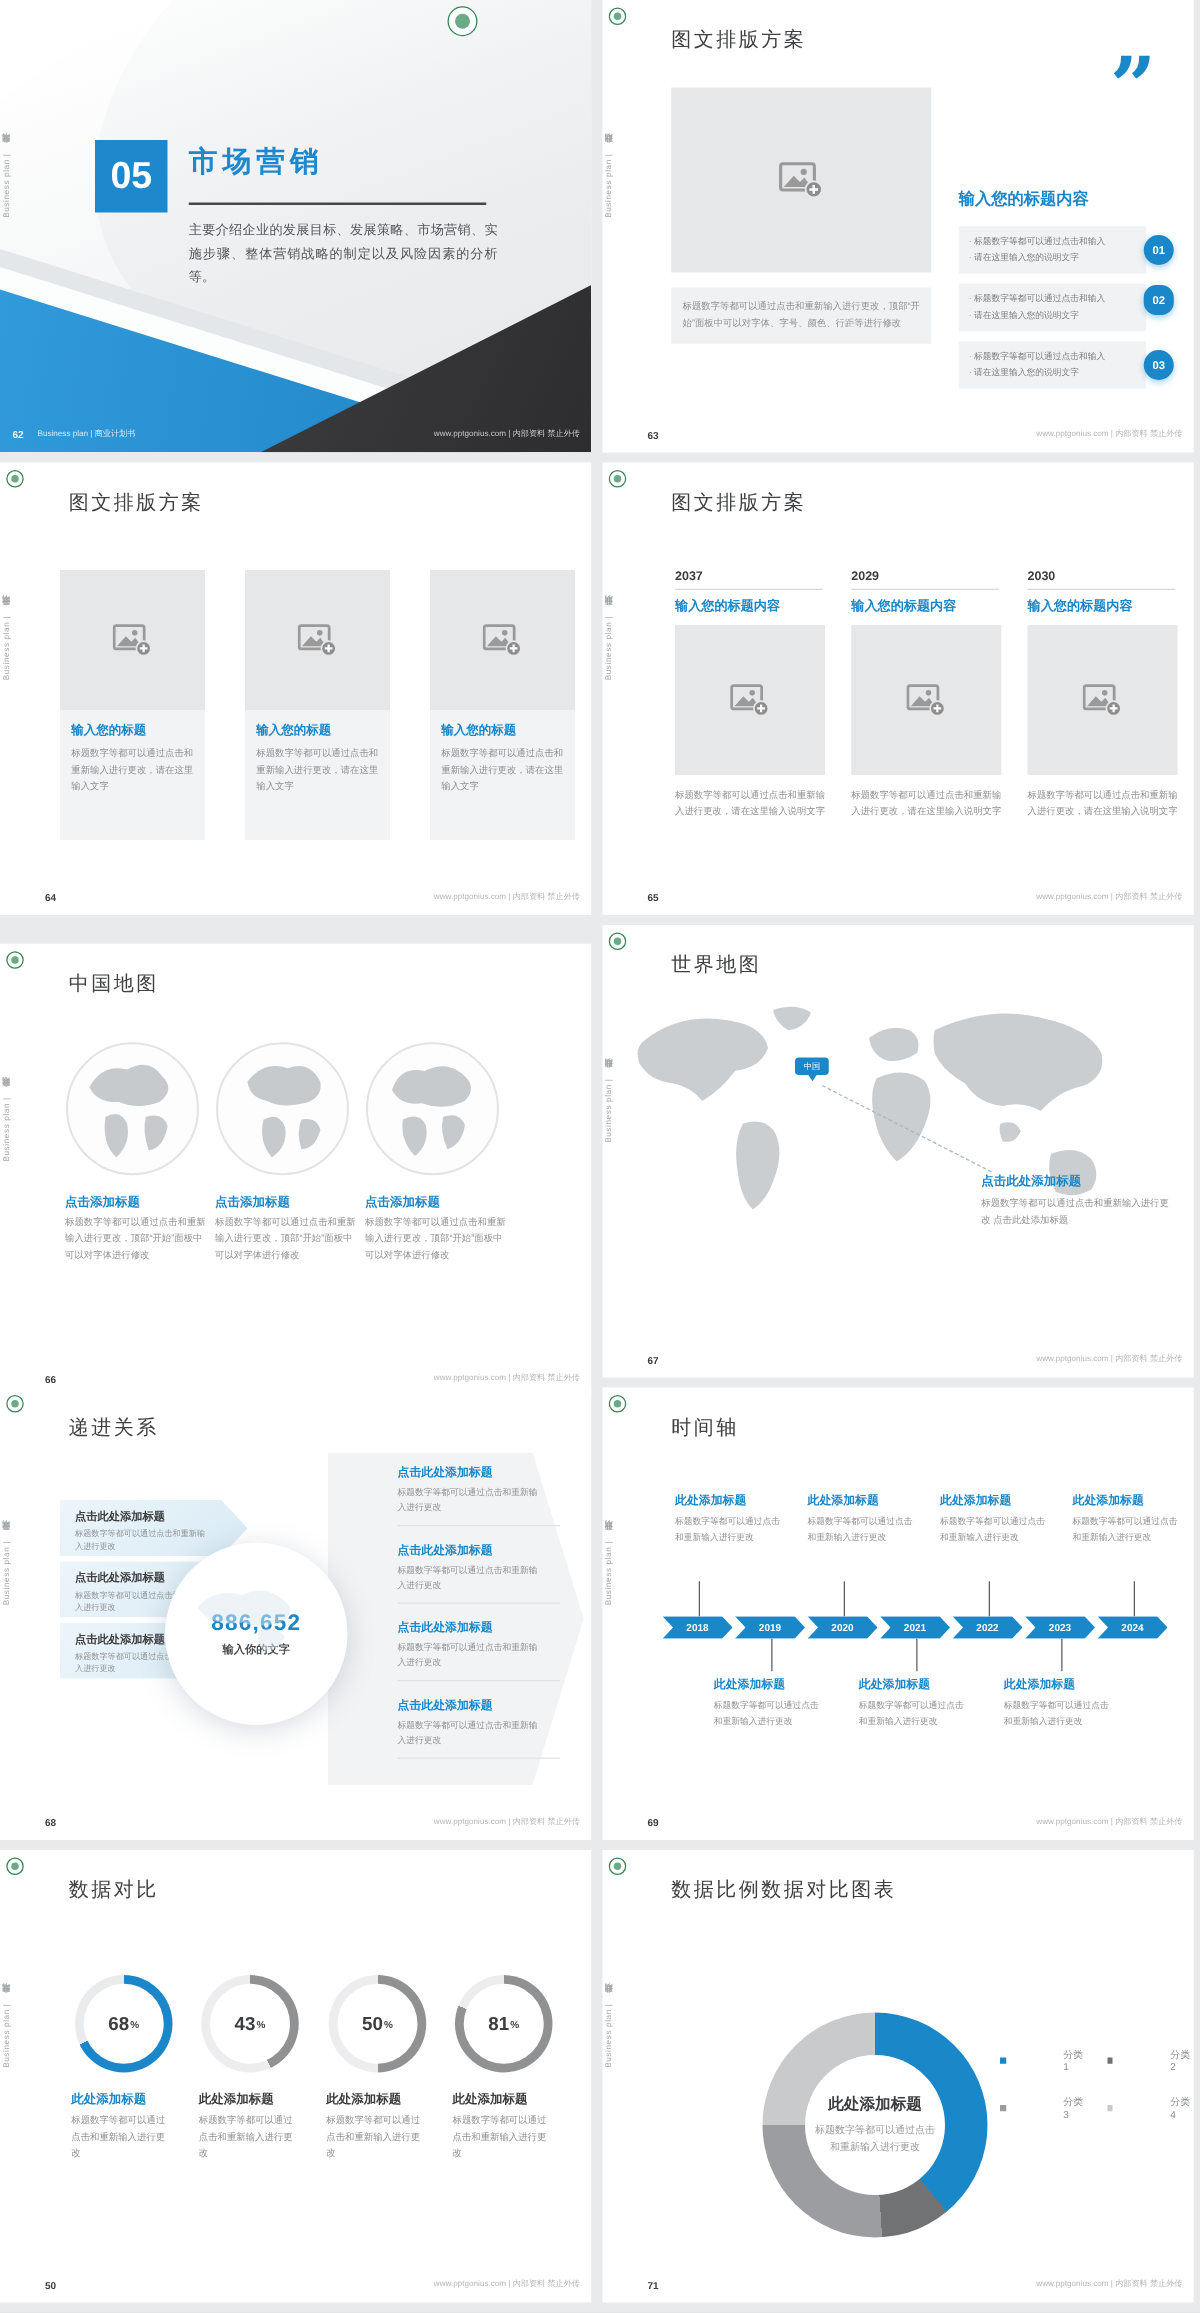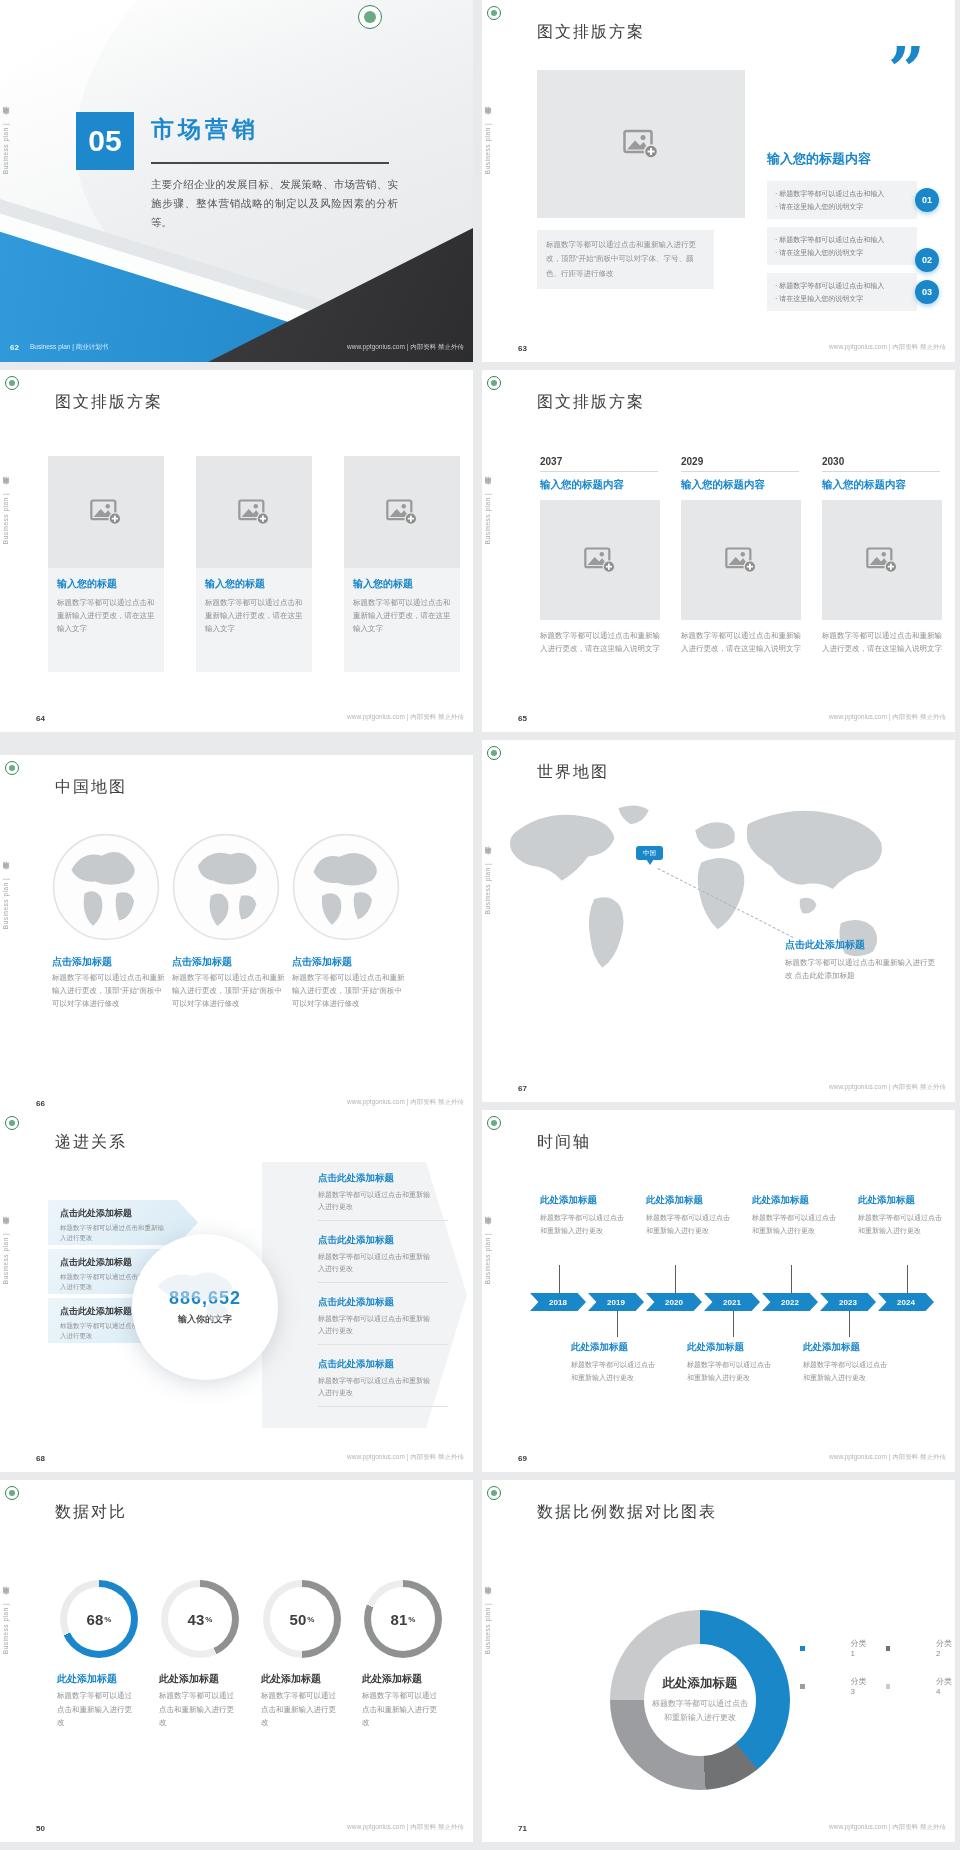--- a/index.html
+++ b/index.html
@@ -26,21 +26,21 @@
   .s62-dark{position:absolute;inset:0;background:linear-gradient(115deg,#4b4b4d,#2d2d2f);clip-path:polygon(100% 63%,100% 100%,44% 100%);}
   .s62-num{position:absolute;left:76px;top:112px;width:58px;height:58px;background:#1e88cd;color:#fff;font-size:30px;font-weight:bold;display:flex;align-items:center;justify-content:center;}
   .s62-title{position:absolute;left:151px;top:114px;font-size:23px;font-weight:bold;color:#1e88cd;letter-spacing:4px;}
   .s62-line{position:absolute;left:151px;top:162px;width:238px;height:2px;background:#47484a;}
   .s62-body{position:absolute;left:151px;top:175px;width:247px;font-size:10.5px;color:#54565a;line-height:1.8;text-align:justify;}
   .s62-pg{position:absolute;left:10px;bottom:10px;font-size:8px;font-weight:bold;color:#f2f6f9;}
   .s62-fl{position:absolute;left:30px;bottom:10px;font-size:6.5px;color:#d8ecf7;}
   .s62-br{position:absolute;right:9px;bottom:10px;font-size:6.5px;color:#c9c9cb;}
   
   .quote{position:absolute;left:406px;top:38px;font-size:64px;line-height:1;font-weight:bold;color:#1a87c9;font-family:"DejaVu Serif",serif;}
-  .s63-cap{position:absolute;left:55px;top:230px;width:177px;background:#f0f1f2;padding:8px 9px;font-size:7.5px;color:#8f9194;line-height:1.9;box-sizing:border-box;}
+  .s63-cap{position:absolute;left:55px;top:230px;width:208px;background:#f0f1f2;padding:8px 9px;font-size:7.5px;color:#8f9194;line-height:1.9;box-sizing:border-box;}
   .s63-head{position:absolute;left:285px;top:150px;font-size:13px;}
   .s63-item{position:absolute;left:285px;width:150px;height:38px;background:#f1f2f3;padding:6px 8px;box-sizing:border-box;font-size:7px;color:#7c7e80;line-height:1.9;}
   .s63-badge{position:absolute;left:433px;width:24px;height:24px;border-radius:50%;background:#1a87c9;color:#fff;font-size:9px;font-weight:bold;display:flex;align-items:center;justify-content:center;box-shadow:0 2px 5px rgba(26,135,201,.4);}
   
   .s64-panel{position:absolute;width:116px;height:104px;background:#f2f3f5;padding:9px;box-sizing:border-box;top:198px;}
   .s64-panel .t{font-size:10px;}
   .s64-panel .b{font-size:7.5px;margin-top:6px;}
   .s65-year{position:absolute;top:86px;font-size:10px;font-weight:bold;color:#3b3c3e;}
   .s65-hr{position:absolute;top:101px;width:118px;height:1px;background:#d7d8da;}
   .s65-t{position:absolute;top:108px;font-size:10.5px;}
@@ -137,21 +137,21 @@
     <div class="s63-item" style="top:181px;">
       <div><span>·</span> <span>标题数字等都可以通过点击和输入</span></div>
       <div><span>·</span> <span>请在这里输入您的说明文字</span></div>
     </div>
     <div class="s63-badge" style="top:188px;">01</div>
 
     <div class="s63-item" style="top:227px;">
       <div><span>·</span> <span>标题数字等都可以通过点击和输入</span></div>
       <div><span>·</span> <span>请在这里输入您的说明文字</span></div>
     </div>
-    <div class="s63-badge" style="top:248px;">02</div>
+    <div class="s63-badge" style="top:228px;border-radius:10px;">02</div>
 
     <div class="s63-item" style="top:273px;">
       <div><span>·</span> <span>标题数字等都可以通过点击和输入</span></div>
       <div><span>·</span> <span>请在这里输入您的说明文字</span></div>
     </div>
     <div class="s63-badge" style="top:280px;">03</div>
 
     <div class="pageno">63</div>
     <div class="brand">www.pptgonius.com | 内部资料 禁止外传</div>
   </section>

